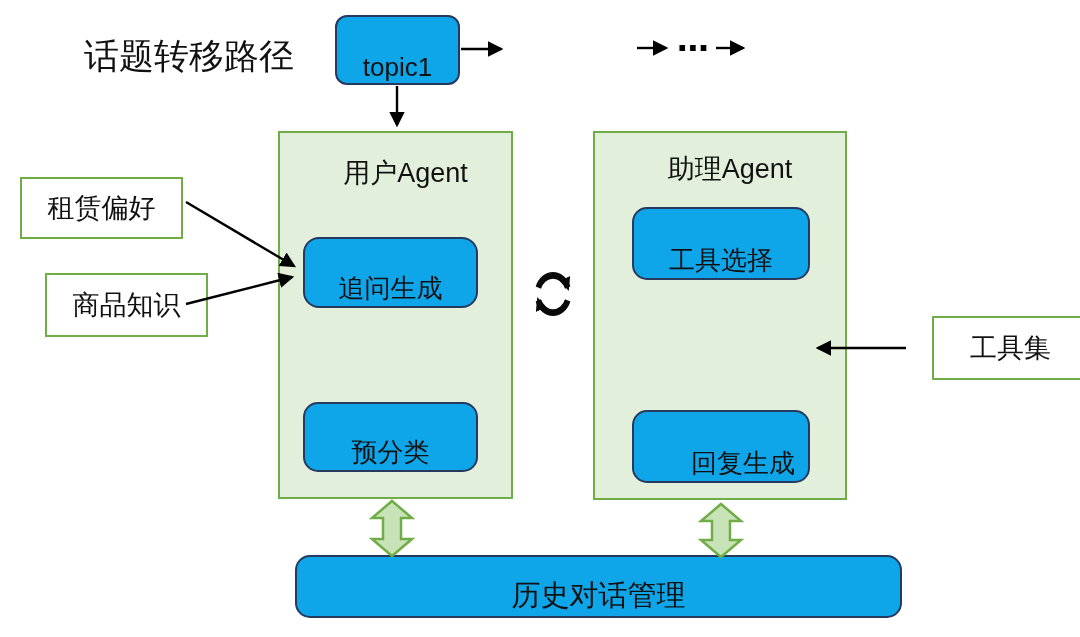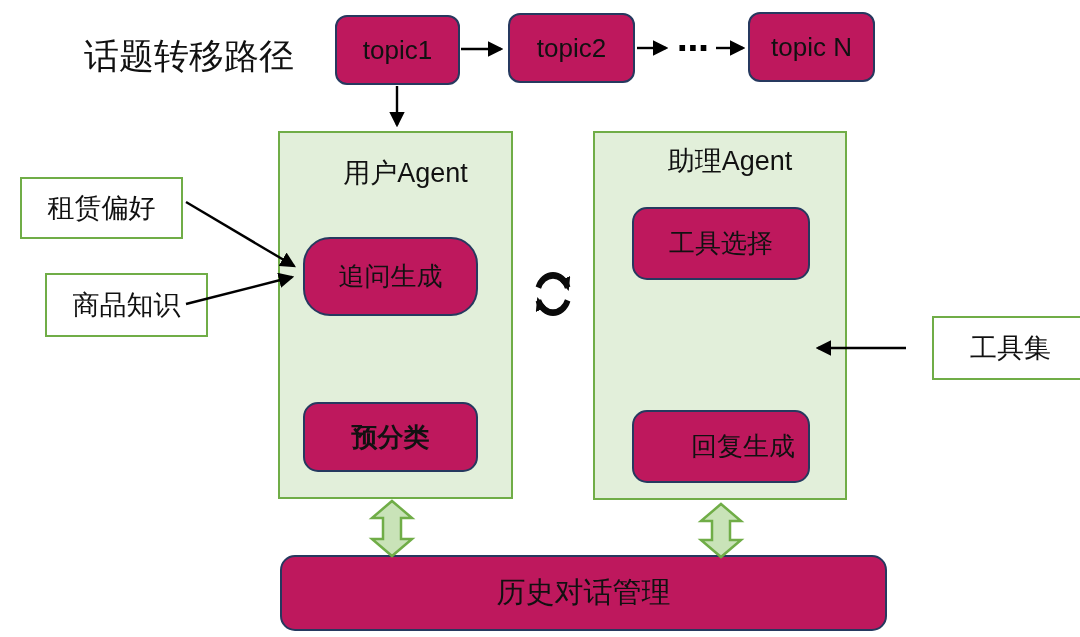--- a/index.html
+++ b/index.html
@@ -11,24 +11,24 @@
     color:#111111;
     overflow:hidden;
   }
   .abs{position:absolute;box-sizing:border-box;}
   .label-text{
     font-size:35px;
     color:#111111;
     white-space:nowrap;
   }
   .node-blue{
-    background:#be185d;
+    background:#0ea5e9;
     border:2.5px solid #26395f;
     border-radius:12px;
-    display:flex;align-items:center;justify-content:center;
+    display:flex;align-items:flex-end;justify-content:center;
     font-size:26px;
     color:#111111;
   }
   .node-white{
     background:#ffffff;
     border:2.5px solid #70ad47;
     display:flex;align-items:center;justify-content:center;
     font-size:27px;
     color:#111111;
   }
@@ -56,60 +56,54 @@
 </head>
 <body>
 
 <div id="canvas">
 
   <div class="abs label-text" style="left:84px;top:33px;">话题转移路径</div>
 
   <div class="abs node-blue" style="left:335px;top:15px;width:125px;height:70px;">
     <span>topic1</span>
   </div>
-  <div class="abs node-blue" style="left:508px;top:13px;width:127px;height:70px;">
-    <span>topic2</span>
-  </div>
-  <div class="abs node-blue" style="left:748px;top:12px;width:127px;height:70px;">
-    <span>topic N</span>
-  </div>
   <div class="abs dots" style="left:673px;top:32px;width:40px;text-align:center;">⋯</div>
 
   <div class="abs node-white" style="left:20px;top:177px;width:163px;height:62px;">
     <span>租赁偏好</span>
   </div>
   <div class="abs node-white" style="left:20px;top:273px;width:163px;height:64px;margin-left:25px;">
     <span>商品知识</span>
   </div>
 
   <div class="abs container-green" style="left:278px;top:131px;width:235px;height:368px;">
     <div class="container-title">用户Agent</div>
   </div>
-  <div class="abs node-blue" style="left:303px;top:237px;width:175px;height:79px;border-radius:27px;">
+  <div class="abs node-blue" style="left:303px;top:237px;width:175px;height:71px;border-radius:16px;">
     <span>追问生成</span>
   </div>
-  <div class="abs node-blue" style="left:303px;top:402px;width:175px;height:70px;border-radius:15px;font-weight:bold;">
+  <div class="abs node-blue" style="left:303px;top:402px;width:175px;height:70px;border-radius:15px;">
     <span>预分类</span>
   </div>
 
   <div class="abs container-green" style="left:593px;top:131px;width:254px;height:369px;">
-    <div class="container-title" style="top:10px;">助理Agent</div>
+    <div class="container-title" style="top:18px;">助理Agent</div>
   </div>
   <div class="abs node-blue" style="left:632px;top:207px;width:178px;height:73px;border-radius:15px;">
     <span>工具选择</span>
   </div>
   <div class="abs node-blue" style="left:632px;top:410px;width:178px;height:73px;border-radius:15px;padding-left:44px;">
     <span>回复生成</span>
   </div>
 
   <div class="abs node-white" style="left:908px;top:316px;width:157px;height:64px;margin-left:24px;">
     <span>工具集</span>
   </div>
 
-  <div class="abs node-blue" style="left:280px;top:555px;width:607px;height:76px;border-radius:15px;font-size:29px;">
+  <div class="abs node-blue" style="left:295px;top:555px;width:607px;height:63px;border-radius:15px;font-size:29px;">
     <span>历史对话管理</span>
   </div>
 
   <svg class="abs" style="left:527px;top:263px;" width="52" height="62" viewBox="0 0 100 100" preserveAspectRatio="none">
     <defs>
       <marker id="cycArr" markerUnits="userSpaceOnUse" markerWidth="26" markerHeight="26" refX="16" refY="11" orient="auto">
         <path d="M0,0 L22,11 L0,22 z" fill="#0a0a0a"></path>
       </marker>
     </defs>
     <path d="M 21.8,39.7 A 30,30 0 0 1 78.2,39.7" fill="none" stroke="#0a0a0a" stroke-width="11" marker-end="url(#cycArr)"></path>

